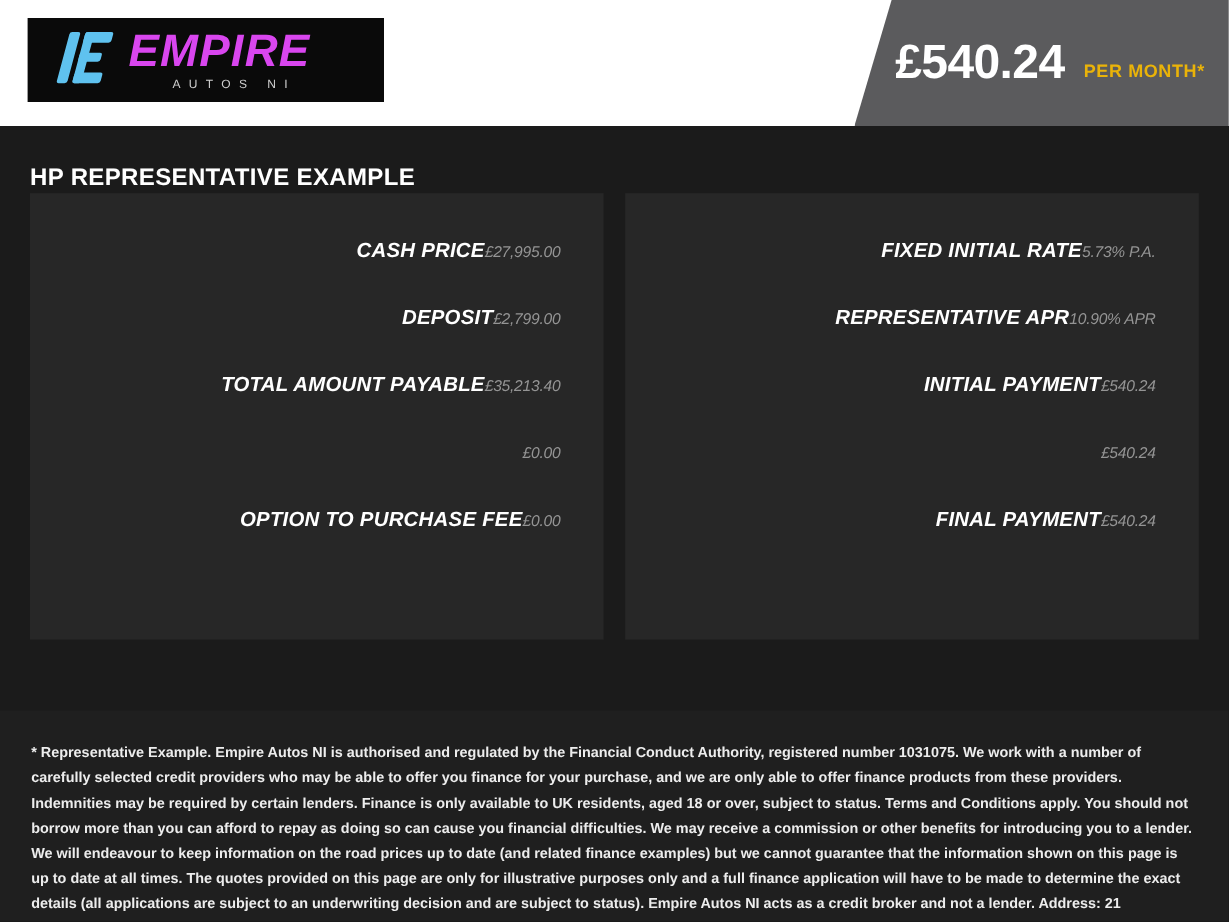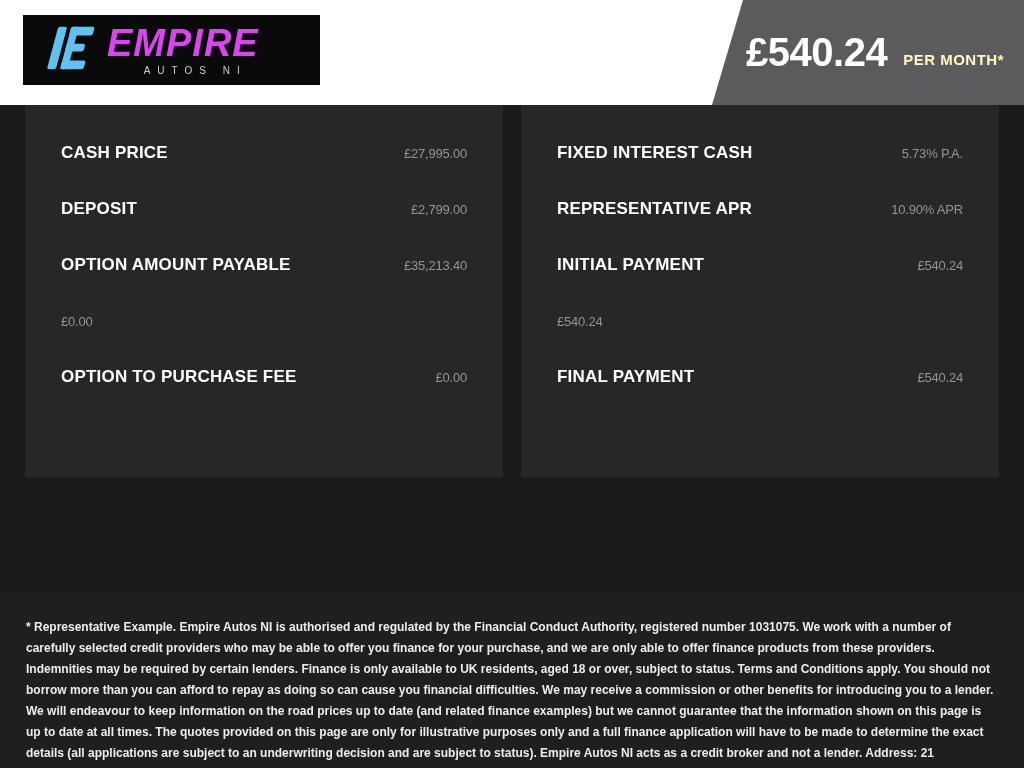--- a/index.html
+++ b/index.html
@@ -31,39 +31,39 @@
     position:absolute;top:0;right:0;width:312px;height:105px;
     background:#5b5b5d;
     clip-path:polygon(31px 0,100% 0,100% 100%,0 100%);
     display:flex;align-items:center;justify-content:center;
   }
   .price-main{
     color:#ffffff;font-size:40px;font-weight:700;letter-spacing:-0.5px;
     margin-left:14px;
   }
   .price-suffix{
-    color:#fef9c3;font-size:15px;font-weight:700;letter-spacing:0.5px;
+    color:#eab308;font-size:15px;font-weight:700;letter-spacing:0.5px;
     margin-left:16px;margin-top:14px;
   }
   
   .main{
     width:1024px;height:487px;background:#1b1b1b;box-sizing:border-box;
     padding:0 25px;
   }
   .page-title{
     color:#ffffff;font-size:20px;font-weight:700;letter-spacing:0.3px;
     padding-top:32px;margin:0 0 0 0;height:56px;box-sizing:border-box;
   }
   .panels{display:flex;gap:18px;}
   .panel{
     flex:1 1 0;height:372px;background:#272727;box-sizing:border-box;
     padding:20px 36px;display:flex;flex-direction:column;
   }
   .finance-row{
-    height:56px;display:flex;align-items:center;justify-content:space-between;
+    height:56px;display:flex;align-items:center;justify-content:flex-end;font-style:italic;
   }
   .finance-label{
     color:#ffffff;font-size:17px;font-weight:700;letter-spacing:0.2px;
     white-space:nowrap;
   }
   .finance-value{
     color:#949494;font-size:13px;font-weight:400;letter-spacing:-0.2px;
     white-space:nowrap;text-align:right;
   }
   
@@ -97,47 +97,48 @@
       <span class="logo-sub">AUTOS NI</span>
     </span>
   </div>
   <div class="price-flag">
     <span class="price-main">£540.24</span>
     <span class="price-suffix">PER MONTH*</span>
   </div>
 </div>
 
 <div class="main">
+  <h1 class="page-title">HP REPRESENTATIVE EXAMPLE</h1>
   <div class="panels">
 
     <div class="panel">
       <div class="finance-row">
         <span class="finance-label">CASH PRICE</span>
         <span class="finance-value">£27,995.00</span>
       </div>
       <div class="finance-row">
         <span class="finance-label">DEPOSIT</span>
         <span class="finance-value">£2,799.00</span>
       </div>
       <div class="finance-row">
-        <span class="finance-label">OPTION AMOUNT PAYABLE</span>
+        <span class="finance-label">TOTAL AMOUNT PAYABLE</span>
         <span class="finance-value">£35,213.40</span>
       </div>
       <div class="finance-row">
         <span class="finance-value">£0.00</span>
       </div>
       <div class="finance-row">
         <span class="finance-label">OPTION TO PURCHASE FEE</span>
         <span class="finance-value">£0.00</span>
       </div>
     </div>
 
     <div class="panel">
       <div class="finance-row">
-        <span class="finance-label">FIXED INTEREST CASH</span>
+        <span class="finance-label">FIXED INITIAL RATE</span>
         <span class="finance-value">5.73% P.A.</span>
       </div>
       <div class="finance-row">
         <span class="finance-label">REPRESENTATIVE APR</span>
         <span class="finance-value">10.90% APR</span>
       </div>
       <div class="finance-row">
         <span class="finance-label">INITIAL PAYMENT</span>
         <span class="finance-value">£540.24</span>
       </div>

